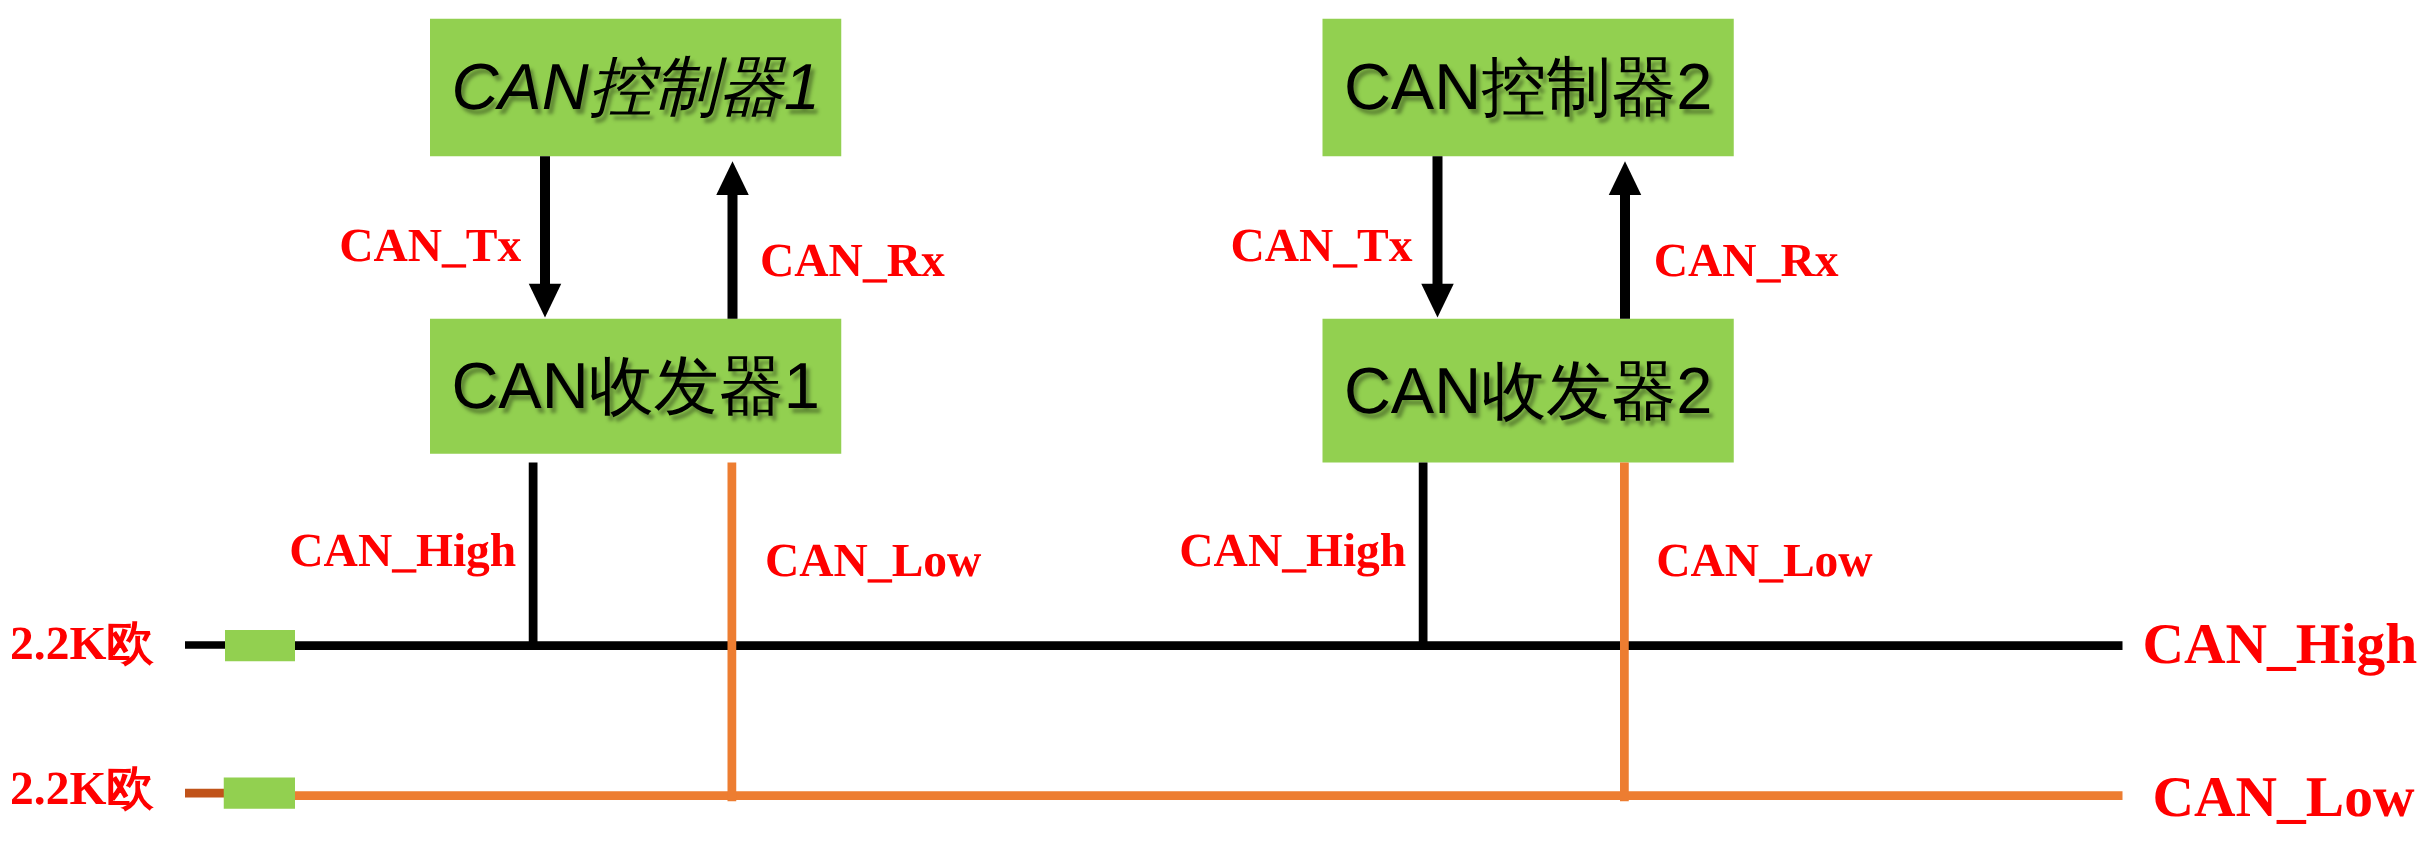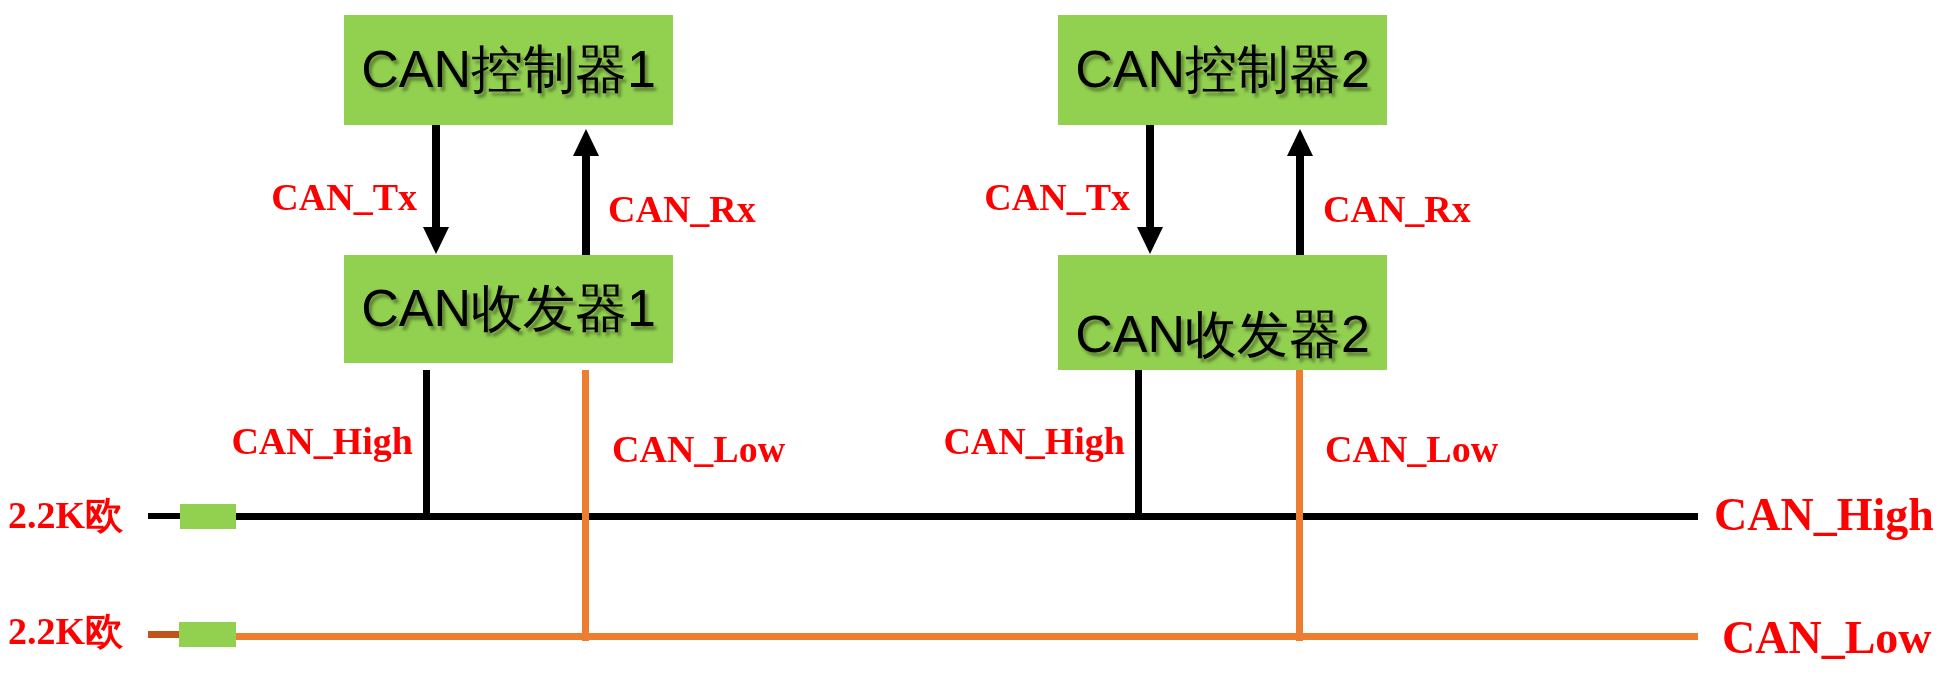--- a/index.html
+++ b/index.html
@@ -53,21 +53,21 @@
     border-bottom:27px solid #000;
   }
   
   .resistor{background:var(--green);z-index:2;}
 </style>
 </head>
 <body>
 
 <div id="canvas" style="--green: #92D050; --orange: #ED7D31; --orange-dark: #C0531A; --red: #FF0000;">
 
-  <div class="abs gbox" style="left:344px;top:15px;width:329px;height:110px;">
+  <div class="abs gbox" style="left:344px;top:15px;width:329px;height:110px;font-style:italic;">
     <span>CAN控制器1</span>
   </div>
 
   <div class="abs gbox" style="left:344px;top:255px;width:329px;height:108px;">
     <span>CAN收发器1</span>
   </div>
 
   <div class="abs arrow-line" style="left:432px;top:125px;height:103px;"></div>
   <div class="abs head-down" style="left:423px;top:227px;"></div>
 
@@ -80,21 +80,21 @@
   <div class="abs wire vwire" style="left:423px;top:370px;height:150px;"></div>
   <div class="abs wire orange vwire" style="left:582px;top:370px;height:271px;"></div>
 
   <div class="abs rlabel right-align" style="left:213px;top:420px;width:200px;">CAN_High</div>
   <div class="abs rlabel" style="left:612px;top:428px;">CAN_Low</div>
 
   <div class="abs gbox" style="left:1058px;top:15px;width:329px;height:110px;">
     <span>CAN控制器2</span>
   </div>
 
-  <div class="abs gbox" style="left:1058px;top:255px;width:329px;height:115px;align-items:flex-end;">
+  <div class="abs gbox" style="left:1058px;top:255px;width:329px;height:115px;">
     <span>CAN收发器2</span>
   </div>
 
   <div class="abs arrow-line" style="left:1146px;top:125px;height:103px;"></div>
   <div class="abs head-down" style="left:1137px;top:227px;"></div>
 
   <div class="abs head-up" style="left:1287px;top:129px;"></div>
   <div class="abs arrow-line" style="left:1296px;top:155px;height:100px;"></div>
 
   <div class="abs rlabel right-align" style="left:950px;top:176px;width:180px;">CAN_Tx</div>

